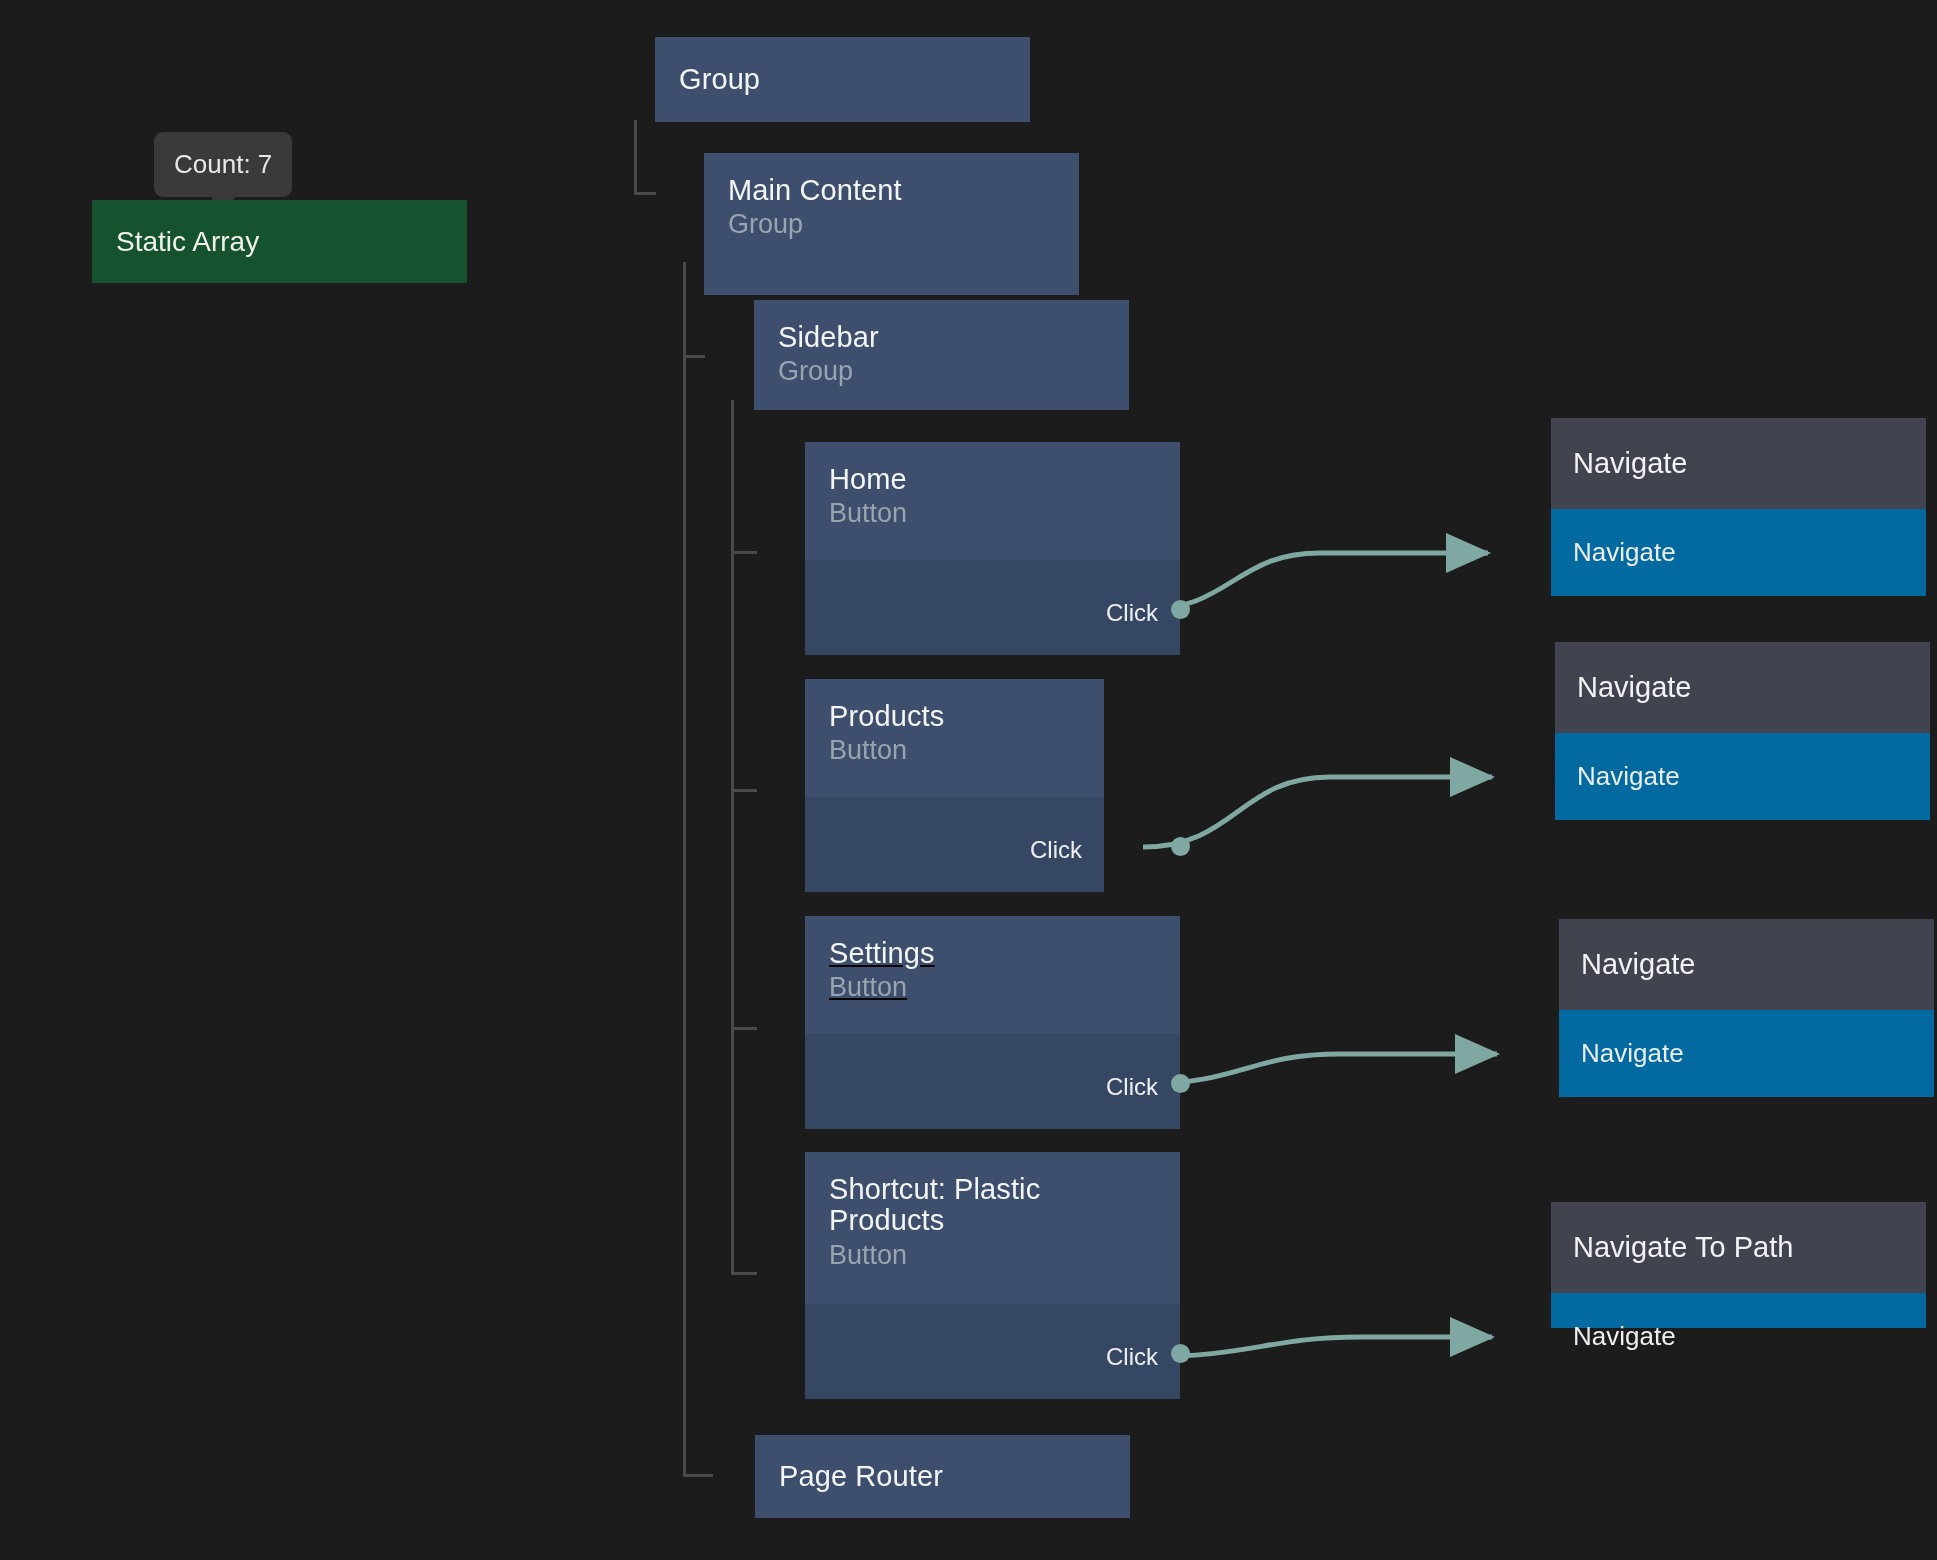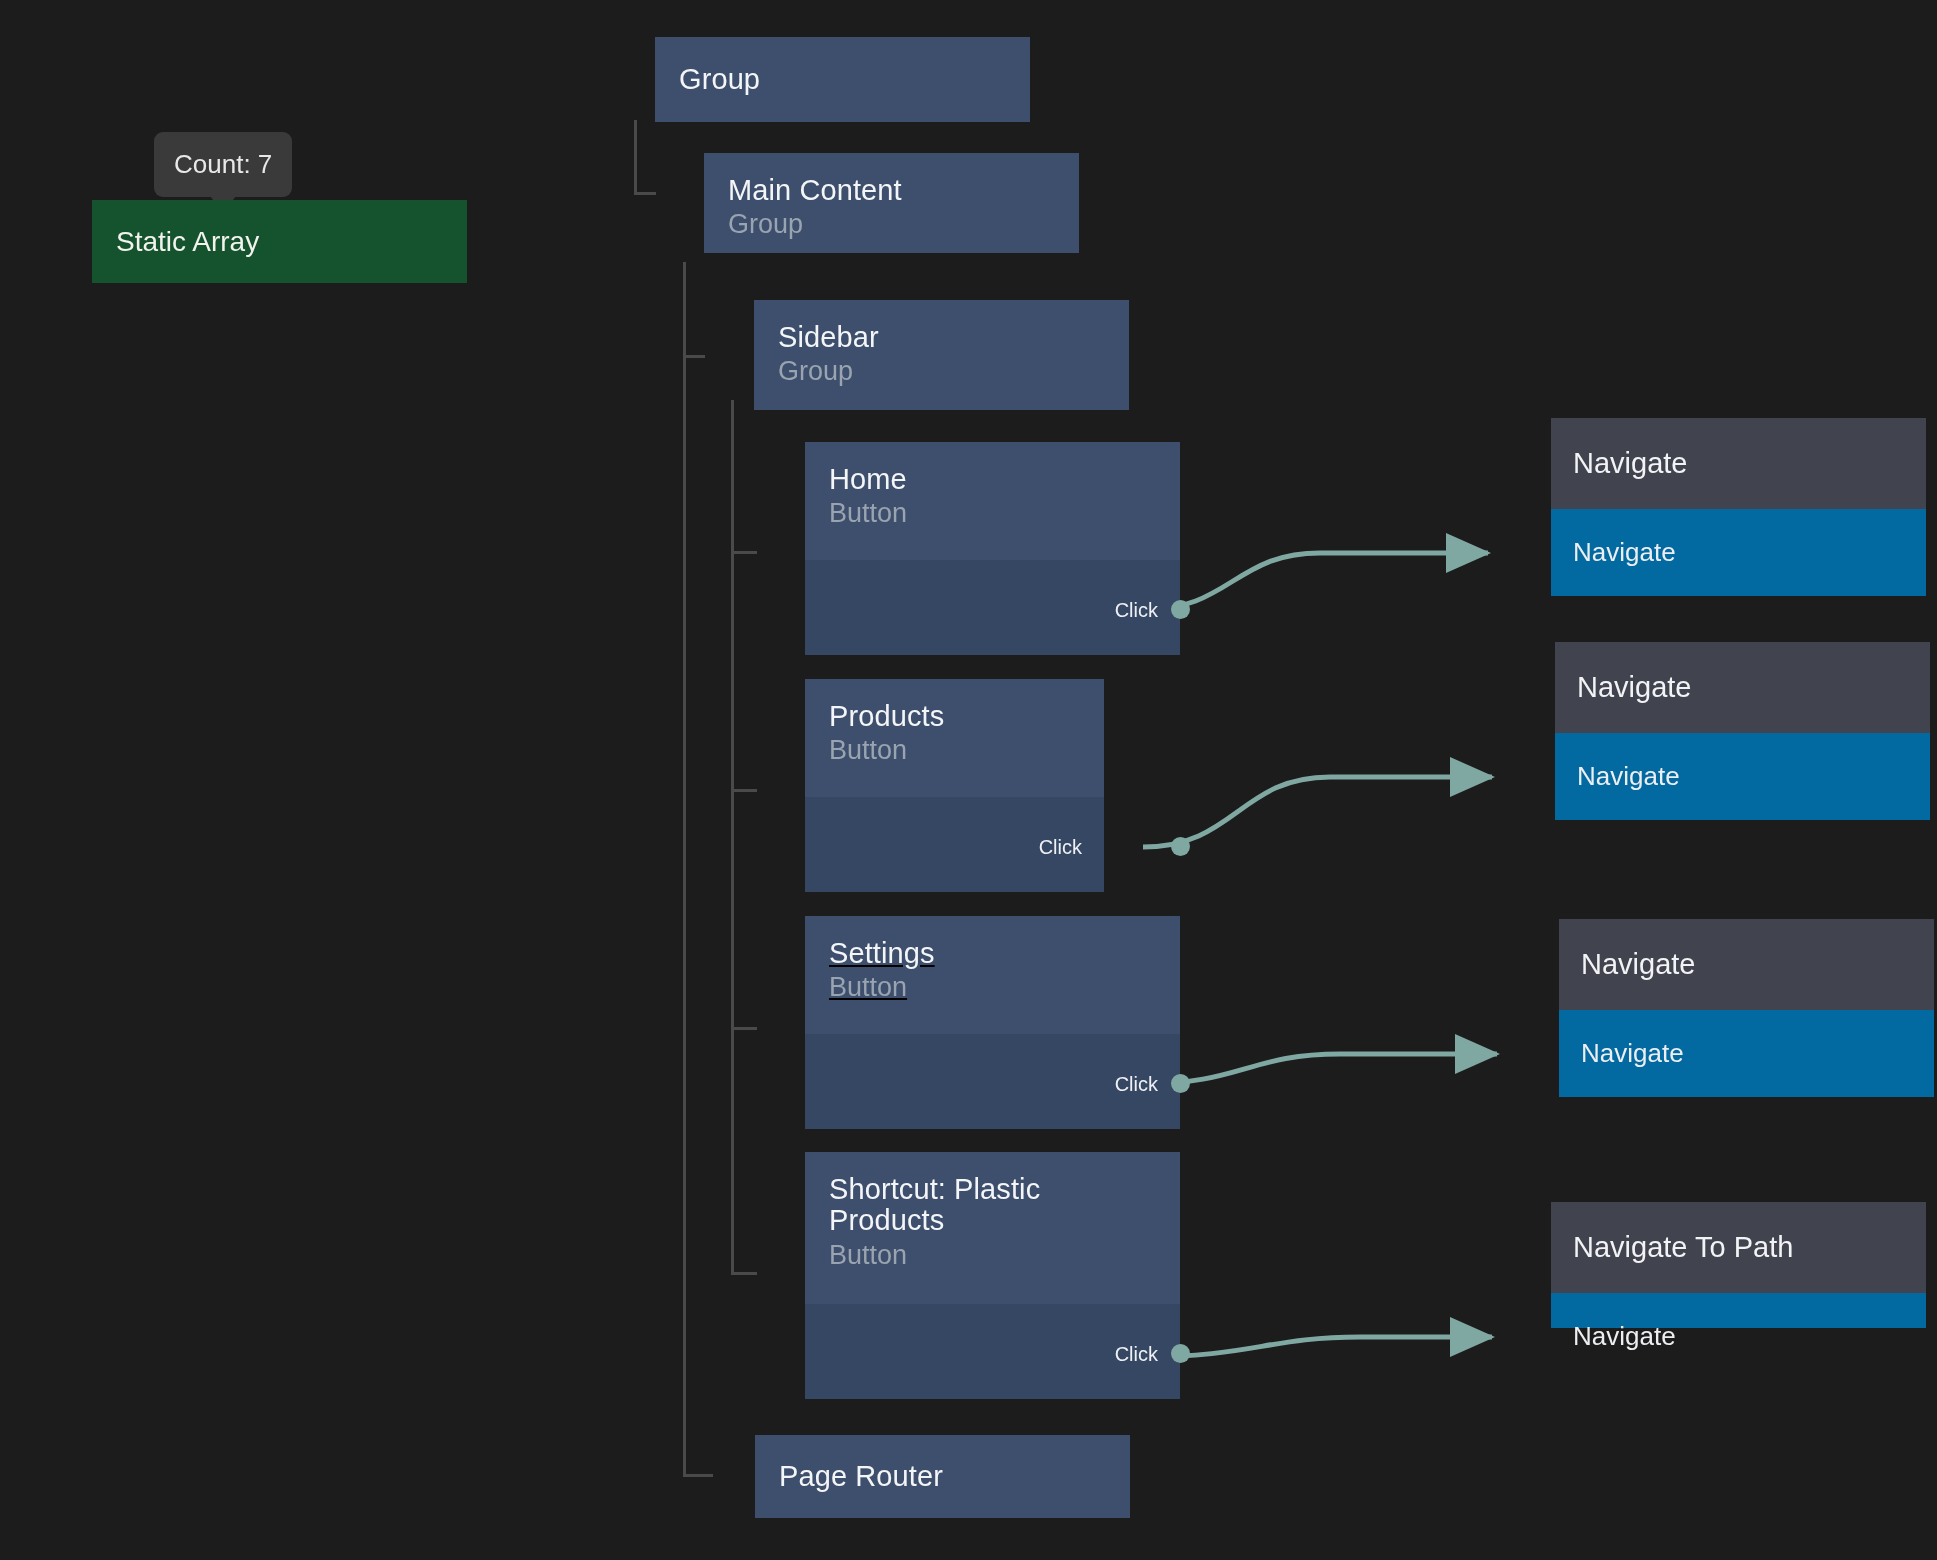--- a/index.html
+++ b/index.html
@@ -95,21 +95,21 @@
     position: absolute;
     left: 0; right: 0; bottom: 0;
     top: auto;
   }
   .port-row {
     position: absolute;
     right: 22px;
     display: flex;
     align-items: flex-end;
     color: #eef0f3;
-    font-size: 20px;
+    font-size: 24px;
   }
   .port-dot {
     position: absolute;
     width: 19px;
     height: 19px;
     border-radius: 50%;
     background: #7fa8a2;
   }
 
   
@@ -184,21 +184,21 @@
   </div>
 
   <div class="node node-green" style="left:44px; top:200px; width:375px; height:83px;">
     <span>Static Array</span>
   </div>
 
   <div class="node node-blue single" style="left:607px; top:37px; width:375px; height:85px;">
     <span class="nb-title">Group</span>
   </div>
 
-  <div class="node node-blue" style="left:656px; top:153px; width:375px; height:100px;">
+  <div class="node node-blue" style="left:656px; top:153px; width:375px; height:142px;">
     <div class="nb-head">
       <div class="nb-title">Main Content</div>
       <div class="nb-sub">Group</div>
     </div>
   </div>
 
   <div class="node node-blue" style="left:706px; top:300px; width:375px; height:110px;">
     <div class="nb-head">
       <div class="nb-title">Sidebar</div>
       <div class="nb-sub">Group</div>

